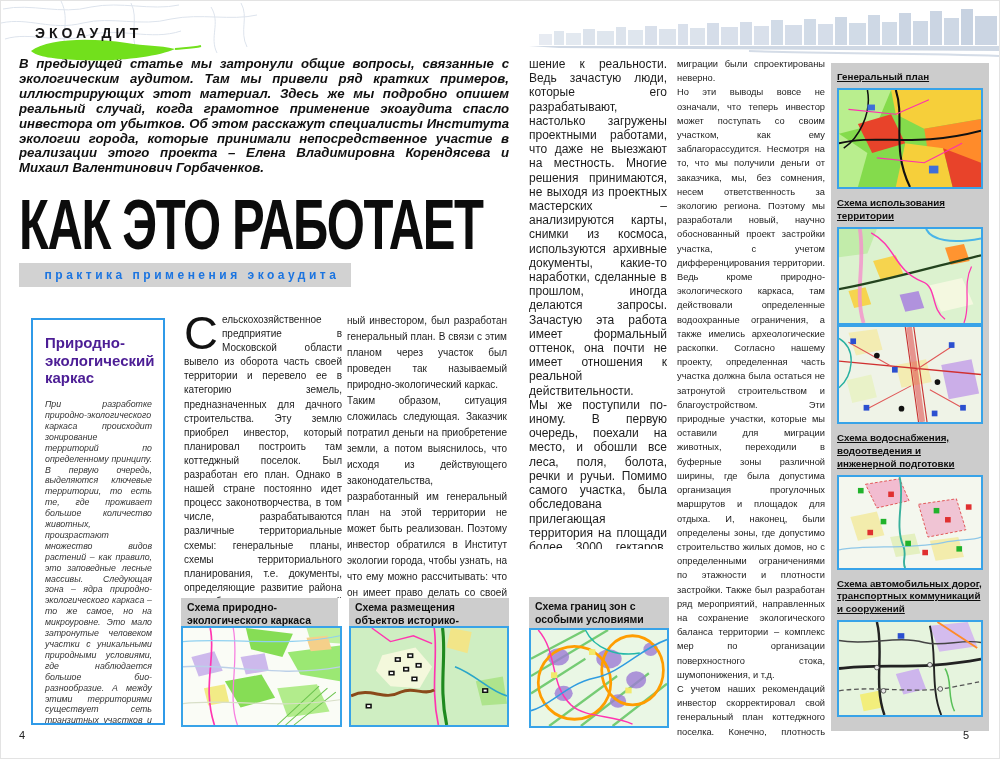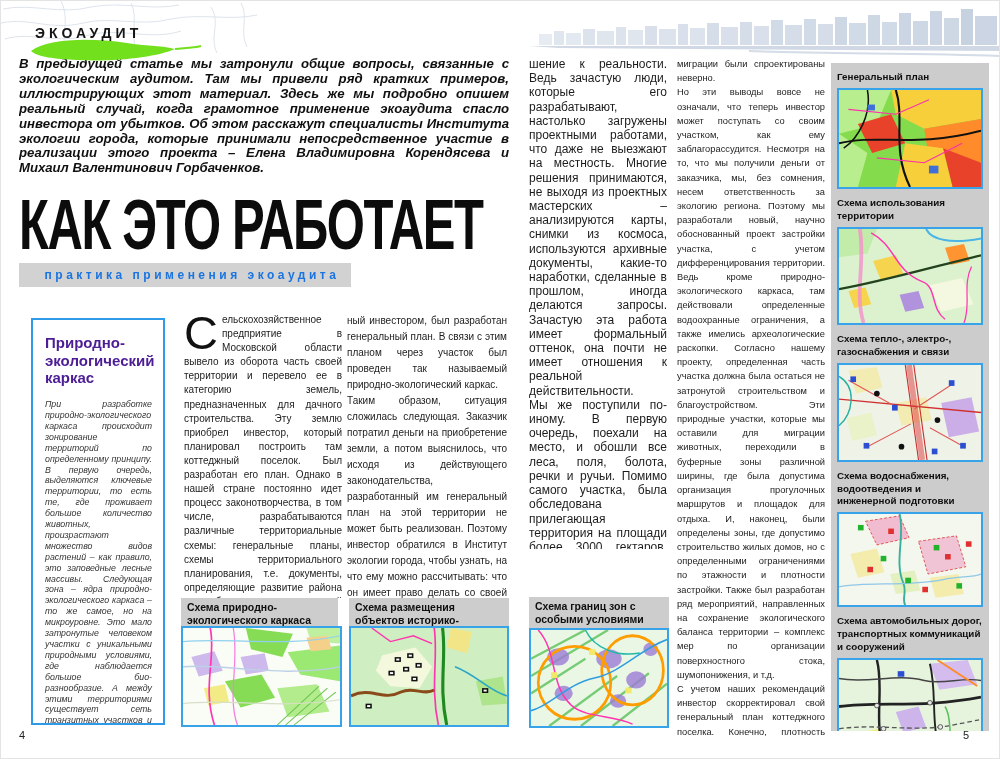--- a/index.html
+++ b/index.html
@@ -36,21 +36,21 @@
   #capA{left:180px;top:597px;width:157px;height:28px;}
   #capB{left:348px;top:597px;width:160px;height:28px;}
   #capC{left:528px;top:596px;width:140px;height:31px;}
   .mapfig{border:2px solid #38a3e8;background:#fff;overflow:hidden;}
   .mapfig svg{display:block;width:100%;height:100%;}
   #mapA{left:180px;top:625px;width:161px;height:101px;}
   #mapB{left:348px;top:625px;width:160px;height:101px;}
   #mapC{left:528px;top:627px;width:140px;height:100px;}
   
   #rightbar{left:830px;top:62px;width:158px;height:668px;background:#cccccc;padding:0 6px;overflow:hidden;}
-  .sblabel{font-weight:bold;font-size:9.8px;line-height:1.32;margin:8px 0 4px 0;color:#0e0e0e;}
+  .sblabel{font-weight:bold;font-size:9.8px;line-height:1.32;margin:8px 0 4px 0;color:#0e0e0e;text-decoration:underline;}
   .sbmap{border:2px solid #38a3e8;background:#fff;overflow:hidden;}
   .sbmap svg{display:block;width:100%;height:100%;}
   
   .pagenum{font-size:11px;color:#222;}
   #pn4{left:18px;top:728px;}
   #pn5{left:962px;top:728px;}
 </style>
 </head>
 <body>
 
@@ -257,21 +257,20 @@
         <polygon points="64,70 84,66 90,84 70,88" fill="#b092dd"></polygon>
         <polygon points="10,66 28,62 34,80 16,84" fill="#f6d44e"></polygon>
         <path d="M22,0 C28,36 16,68 26,100" stroke="#f590cc" stroke-width="4" fill="none" opacity=".8"></path>
         <path d="M0,64 C45,56 100,40 150,28" stroke="#23431e" stroke-width="2.6" fill="none"></path>
         <path d="M34,4 C60,18 58,44 88,56 C104,62 96,84 112,96" stroke="#ff35b0" stroke-width="1.5" fill="none"></path>
         <path d="M92,0 C98,12 118,16 150,10" stroke="#4ab4e8" stroke-width="2.2" fill="none"></path>
         <path d="M140,40 C130,60 140,80 132,100" stroke="#ff35b0" stroke-width="1.3" fill="none"></path>
       </svg>
     </div>
 
-    <div class="sblabel">Схема тепло-, электро-, газоснабжения и связи</div>
     <div class="sbmap" style="height:99px">
       <svg viewBox="0 0 150 100" preserveAspectRatio="none">
         <rect width="150" height="100" fill="#eff3e7"></rect>
         <polygon points="10,6 40,2 46,24 18,30" fill="#f3ecb2"></polygon>
         <polygon points="60,40 92,34 98,58 66,64" fill="#f3ecb2"></polygon>
         <polygon points="108,40 140,34 148,70 116,76" fill="#cbaee8"></polygon>
         <polygon points="8,56 34,50 40,74 14,80" fill="#e9f2c8"></polygon>
         <path d="M74,0 L88,100" stroke="#e04848" stroke-width="6" opacity=".55"></path>
         <path d="M70,0 L84,100 M79,0 L93,100" stroke="#c83232" stroke-width="1.2" fill="none"></path>
         <path d="M0,36 L150,50" stroke="#d03030" stroke-width="1.4"></path>

